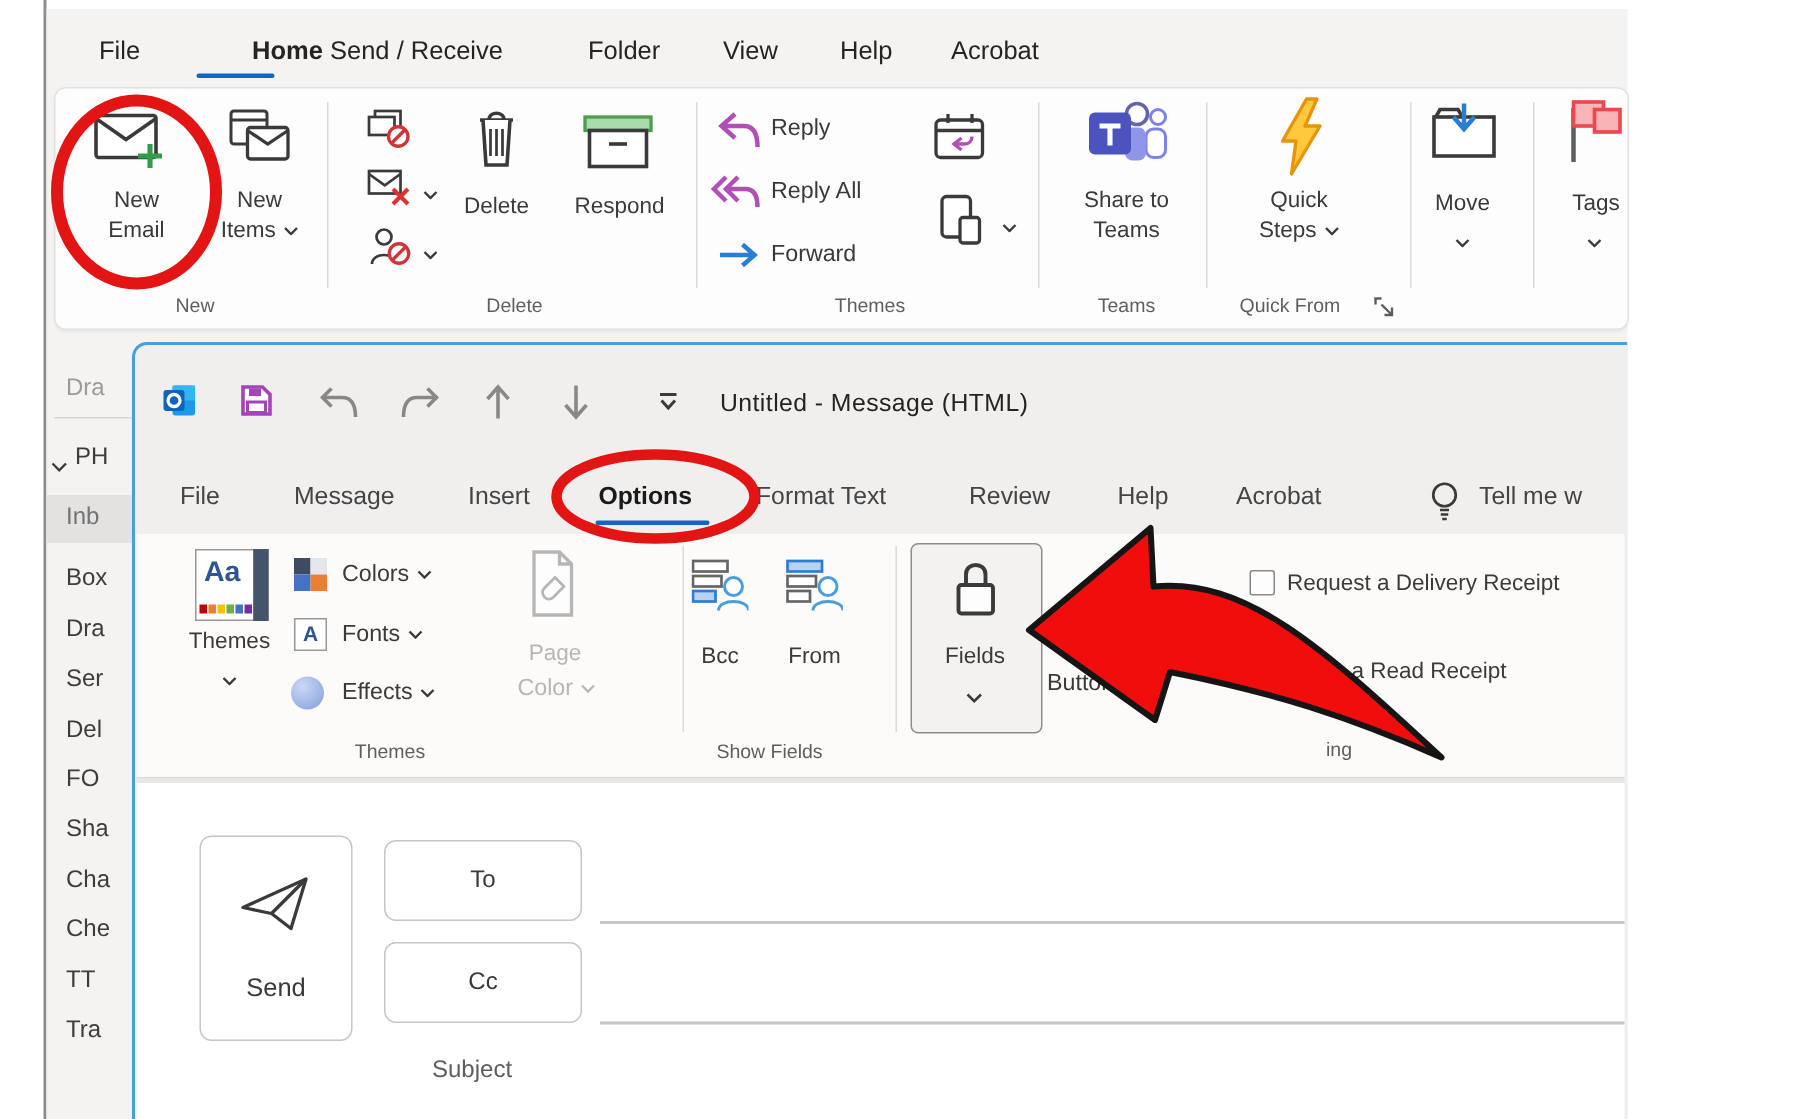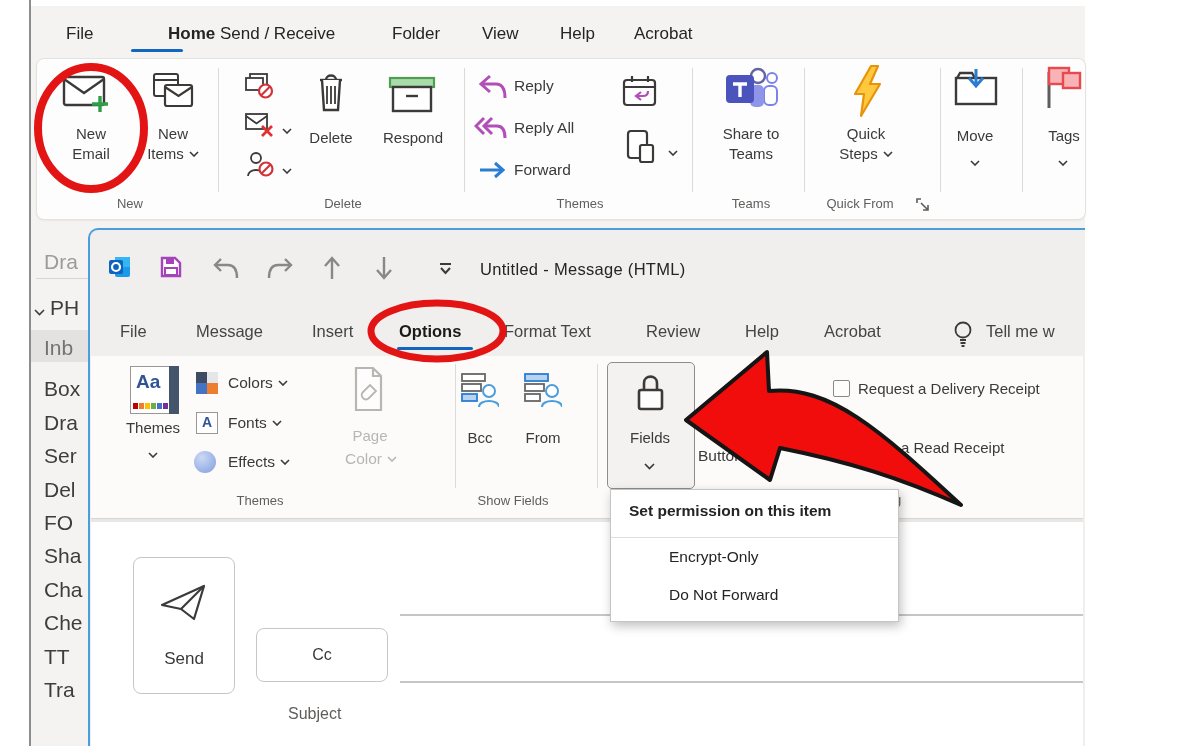--- a/index.html
+++ b/index.html
@@ -14,21 +14,21 @@
   .underline{background:#1167bf;border-radius:2px;z-index:3;}
   .ribbon-card{left:36px;top:58px;width:1048px;height:160px;background:#fefdfd;
                border:1px solid #e4e2e0;border-radius:8px;box-shadow:0 1px 2px rgba(0,0,0,.05);z-index:2;}
   .vsep{width:1px;background:#dcdad8;z-index:3;}
   .btn-label{font-size:15px;color:#3b3a39;text-align:center;line-height:20px;z-index:3;}
   .row-label{font-size:15.5px;color:#3b3a39;white-space:nowrap;z-index:3;}
   .group-cap{font-size:13px;color:#605e5c;text-align:center;z-index:3;white-space:nowrap;}
   .icon{z-index:3;}
   .labrow{display:flex;align-items:center;gap:5px;z-index:3;}
   
-  .side-item{font-size:21px;color:#3e3d3b;z-index:2;white-space:nowrap;}
+  .side-item{font-size:16px;color:#3e3d3b;z-index:2;white-space:nowrap;}
   .side-muted{color:#9d9b99;}
   .side-sel-bg{left:31px;top:330px;width:57px;height:32px;background:#e3e2e1;z-index:2;}
   .side-div{left:36px;top:278px;width:52px;height:1px;background:#d8d6d4;z-index:2;}
   
   .msgwin{left:88px;top:228px;width:995px;height:518px;background:#f1efee;
           border-top:2.5px solid #4a9edb;border-left:2.5px solid #4a9edb;
           border-radius:10px 0 0 0;z-index:10;}
   .msg-ribbon{left:91px;top:356px;width:992px;height:162px;background:#fcfbfa;
               border-bottom:1px solid #d8d6d4;z-index:11;}
   .msg-ribbon-shadow{left:91px;top:519px;width:992px;height:3px;background:#e9e7e5;z-index:11;}
@@ -487,31 +487,26 @@
 
   <div class="abs compose-btn" style="left:133px;top:557px;width:100px;height:135px;">
     <div class="abs icon" style="left:24px;top:23px;">
       <svg width="50" height="44" viewBox="0 0 50 44">
           <path d="M4 24 L46 5 L36 38 L23 28 Z" fill="#fff" stroke="#3b3a39" stroke-width="2.2" stroke-linejoin="round"></path>
           <path d="M23 28 L46 5" fill="none" stroke="#3b3a39" stroke-width="2.2"></path>
         </svg>
     </div>
     <div class="abs" style="left:0;top:91px;width:100%;text-align:center;font-size:17px;color:#3b3a39;">Send</div>
   </div>
+  <div class="abs compose-btn" style="left:256px;top:560px;width:130px;height:52px;text-align:center;line-height:52px;font-size:16px;color:#3b3a39;">To</div>
   <div class="abs compose-btn" style="left:256px;top:628px;width:130px;height:52px;text-align:center;line-height:52px;font-size:16px;color:#3b3a39;">Cc</div>
   <div class="abs field-line" style="left:400px;top:614px;width:683px;"></div>
   <div class="abs field-line" style="left:400px;top:681px;width:683px;"></div>
   <div class="abs" style="left:288px;top:705px;font-size:16px;color:#605e5c;z-index:12;">Subject</div>
 
   <svg class="abs overlay" viewBox="0 0 1200 746">
     <ellipse cx="91" cy="128" rx="53" ry="61" fill="none" stroke="#e31414" stroke-width="8"></ellipse>
     <ellipse cx="437" cy="331" rx="66" ry="28" fill="none" stroke="#e31414" stroke-width="7"></ellipse>
     <path d="M686 420 L767 352 L769 391 C830 385 880 430 961 505 C900 478 850 462 780 448 L770 480 Z" fill="#f20d0d" stroke="#151515" stroke-width="4" stroke-linejoin="round"></path>
   </svg>
 
-  <div class="abs dropdown">
-    <div class="dd-header">Set permission on this item</div>
-    <div class="dd-div"></div>
-    <div class="dd-item" style="top:58px;">Encrypt-Only</div>
-    <div class="dd-item" style="top:96px;">Do Not Forward</div>
-  </div>
 
 </div>
 
 </body></html>

